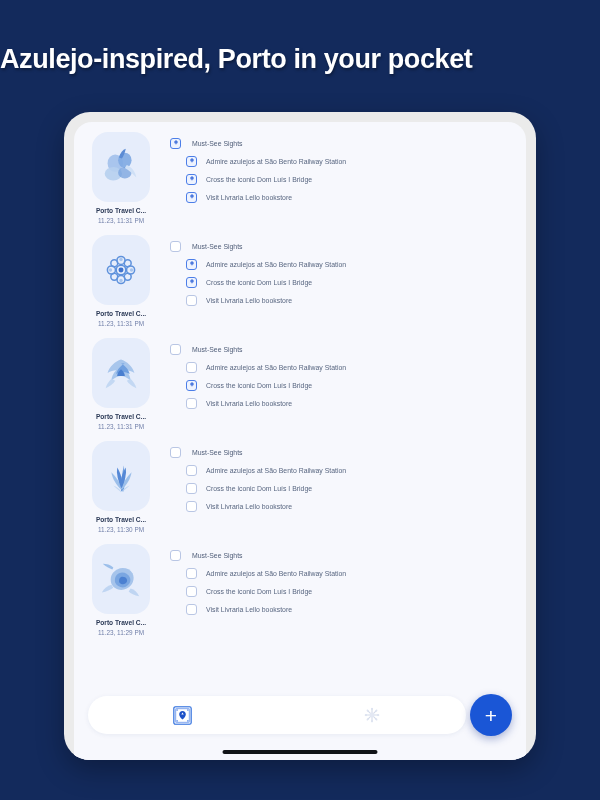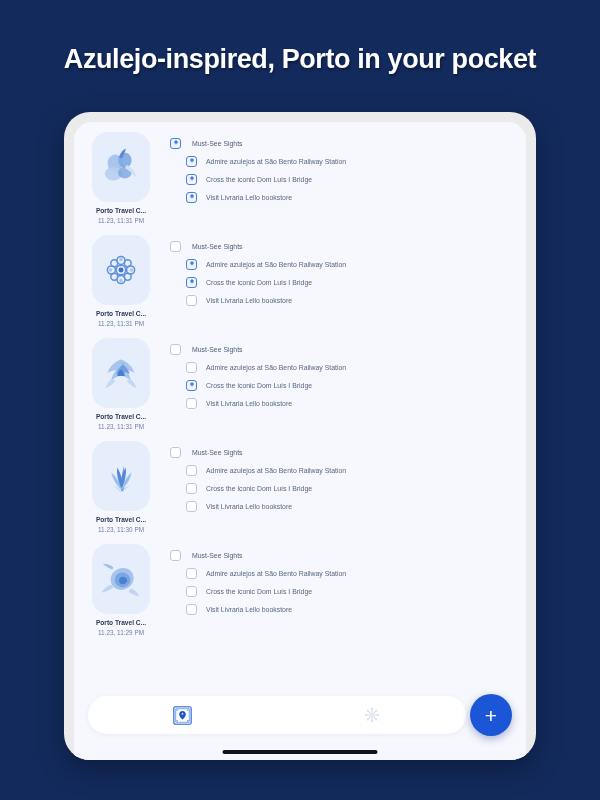--- a/index.html
+++ b/index.html
@@ -6,21 +6,21 @@
   html,body{
     width:600px; height:800px; overflow:hidden;
     background:#132a5c;
     font-family:"Liberation Sans", sans-serif;
   }
   #stage{ position:relative; width:600px; height:800px; background:#132a5c; }
 
   
   .headline{
     position:absolute; top:44px; left:0; width:600px;
-    text-align:center;
+    text-align:left;
     color:#ffffff;
     font-size:27px;
     font-weight:bold;
     letter-spacing:-0.4px;
     text-shadow:1px 2px 3px rgba(0,0,0,0.35);
     white-space:nowrap;
   }
 
   
   .device{

